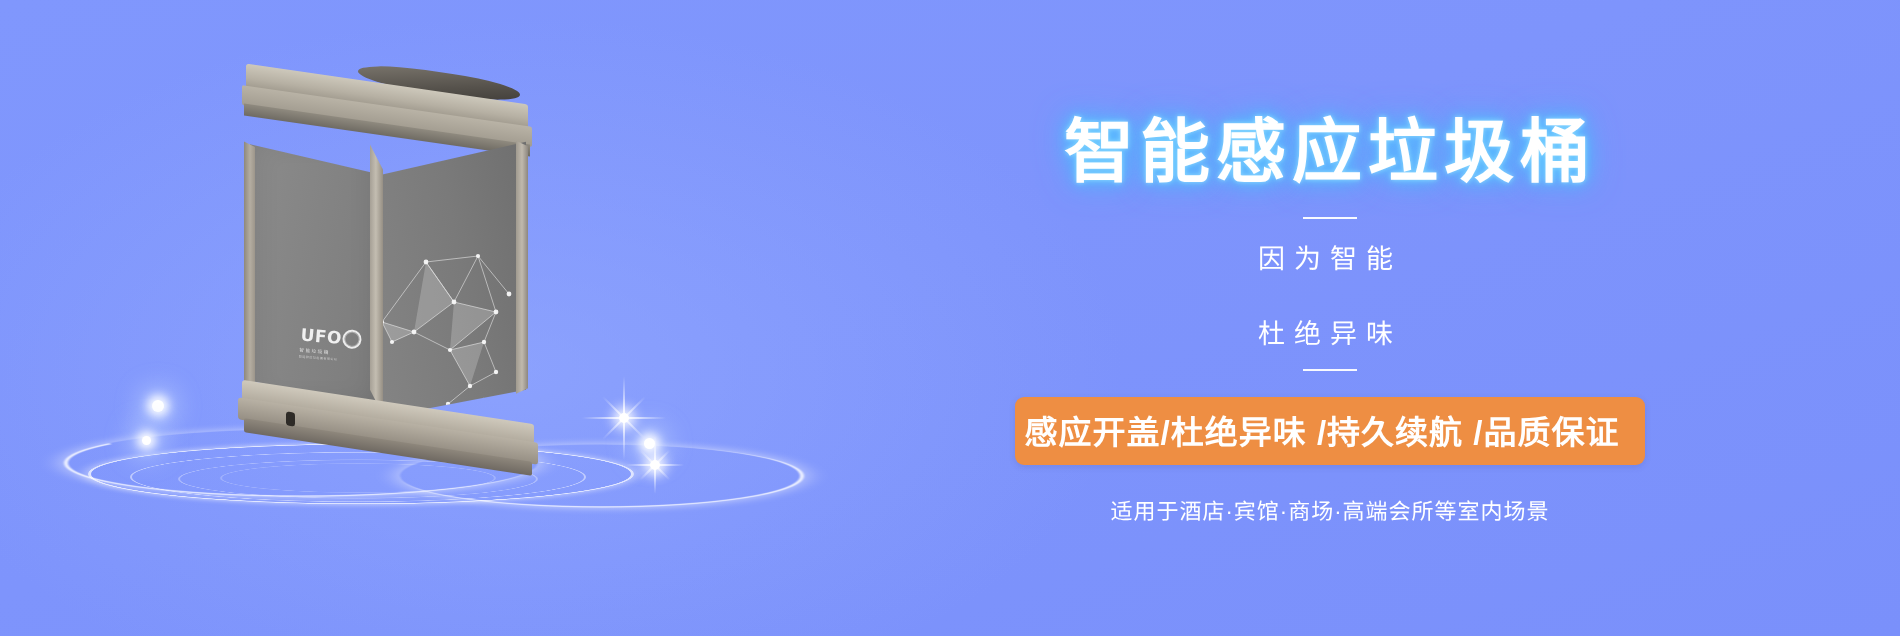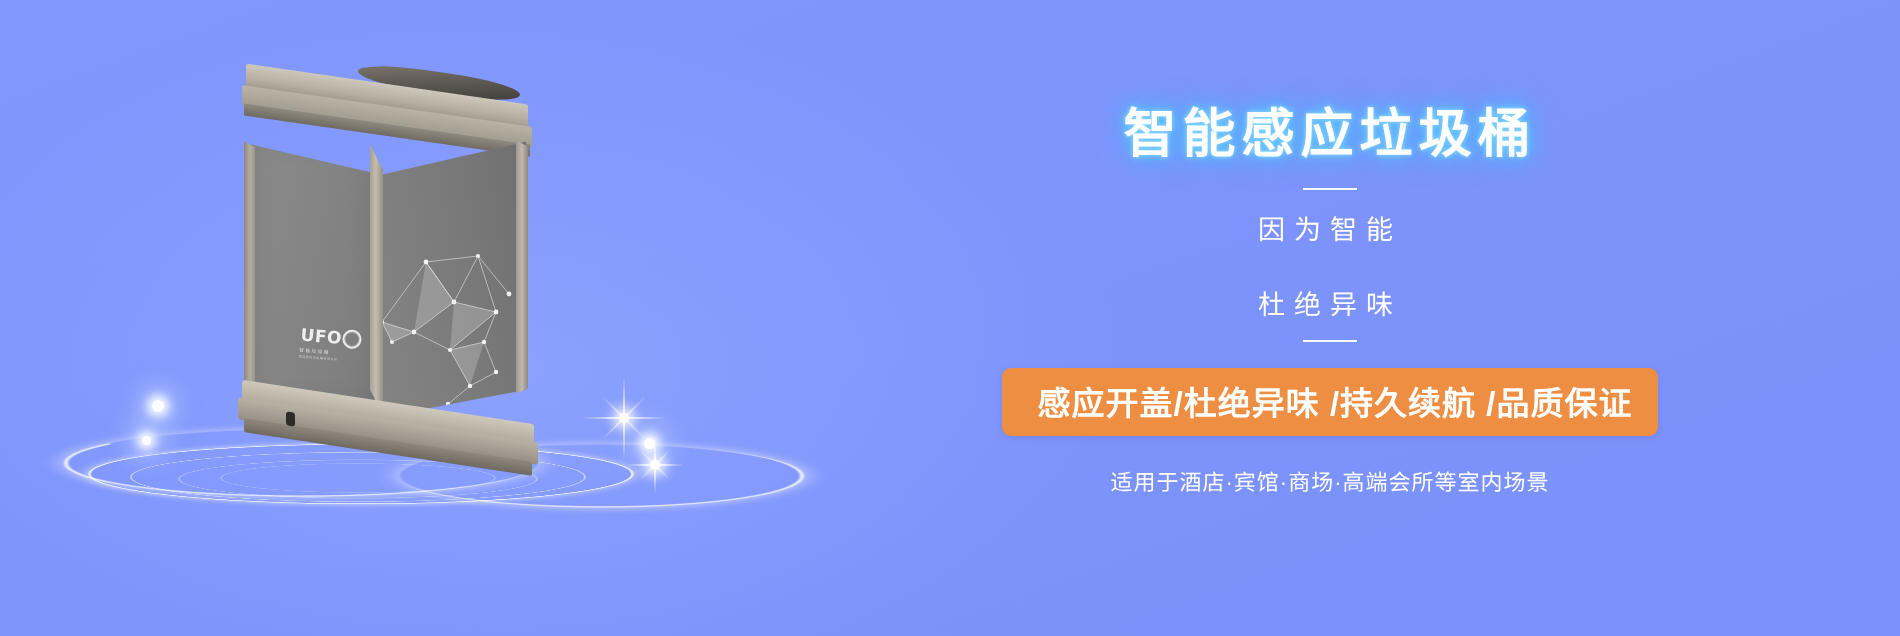--- a/index.html
+++ b/index.html
@@ -168,40 +168,40 @@
 
   
   .polyart{position:absolute;left:0;top:0;width:100%;height:100%;opacity:.95;}
 
   
   #copy{
     position:absolute;left:880px;top:96px;width:900px;
     text-align:center;
   }
   #title{
-    font-size:53px;font-weight:700;color:#ffffff;
-    letter-spacing:6px;line-height:1.14;margin:8px;
+    font-size:70px;font-weight:700;color:#ffffff;
+    letter-spacing:6px;line-height:1.14;margin:17px;
     text-shadow:
       0 0 4px #8fd8ff,
       0 0 10px #68c8ff,
       0 0 20px #4ab8ff,
       0 0 34px rgba(74,184,255,.85);
   }
   #subtitle{
     margin:24px 0 0 0;font-size:27px;color:#ffffff;font-weight:400;
     letter-spacing:5px;display:flex;align-items:center;justify-content:center;gap:18px;flex-direction:column;
   }
   #subtitle .rule{display:inline-block;width:54px;height:2px;background:#ffffff;opacity:.95;}
   #subtitle .sub-a{letter-spacing:9px;}
   #subtitle .sub-gap{display:inline-block;width:16px;}
   #subtitle .sub-b{letter-spacing:9px;}
   #feature-banner{
     display:inline-block;margin-top:26px;
     background:#ee8e43;border-radius:9px;
-    padding:9px 26px 11px 36px;
+    padding:9px 26px 11px 10px;
     font-size:33px;font-weight:700;color:#ffffff;letter-spacing:1px;
     white-space:nowrap;
     box-shadow:0 2px 6px rgba(60,60,120,.15);
   }
   #scenes{
     margin:28px 0 0 0;font-size:22px;color:#ffffff;letter-spacing:1px;font-weight:400;
   }
 </style>
 </head>
 <body>

